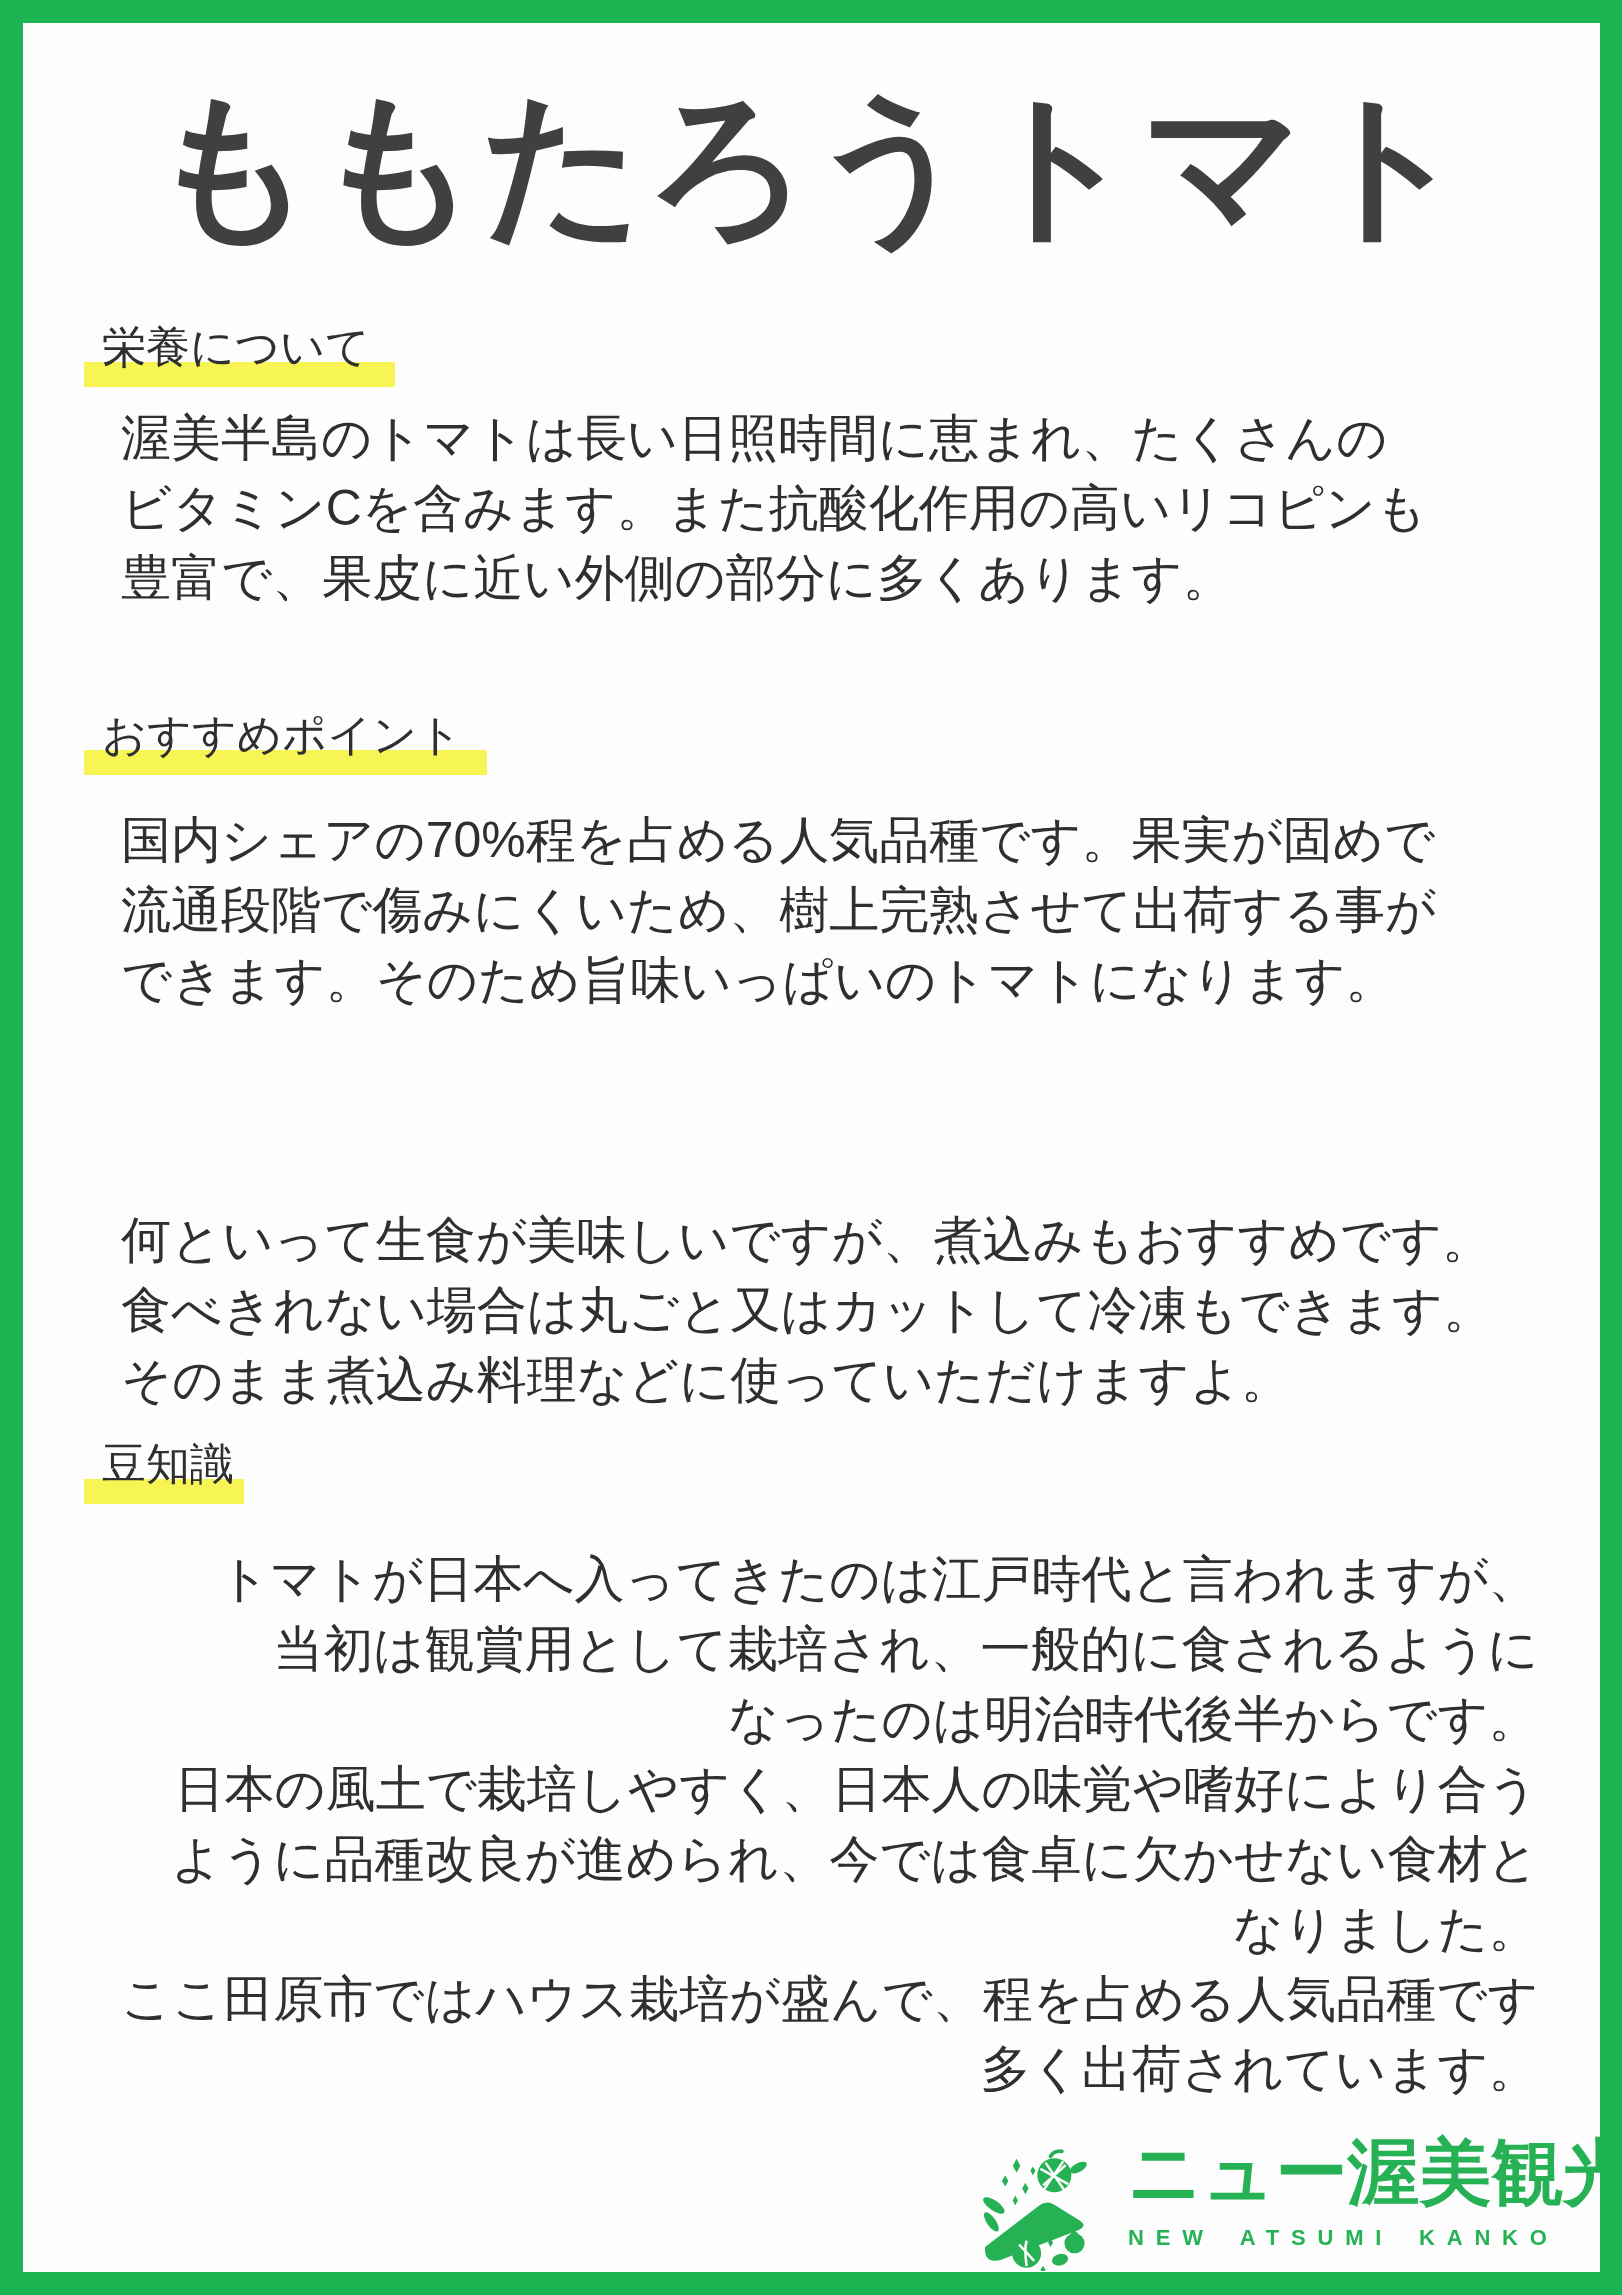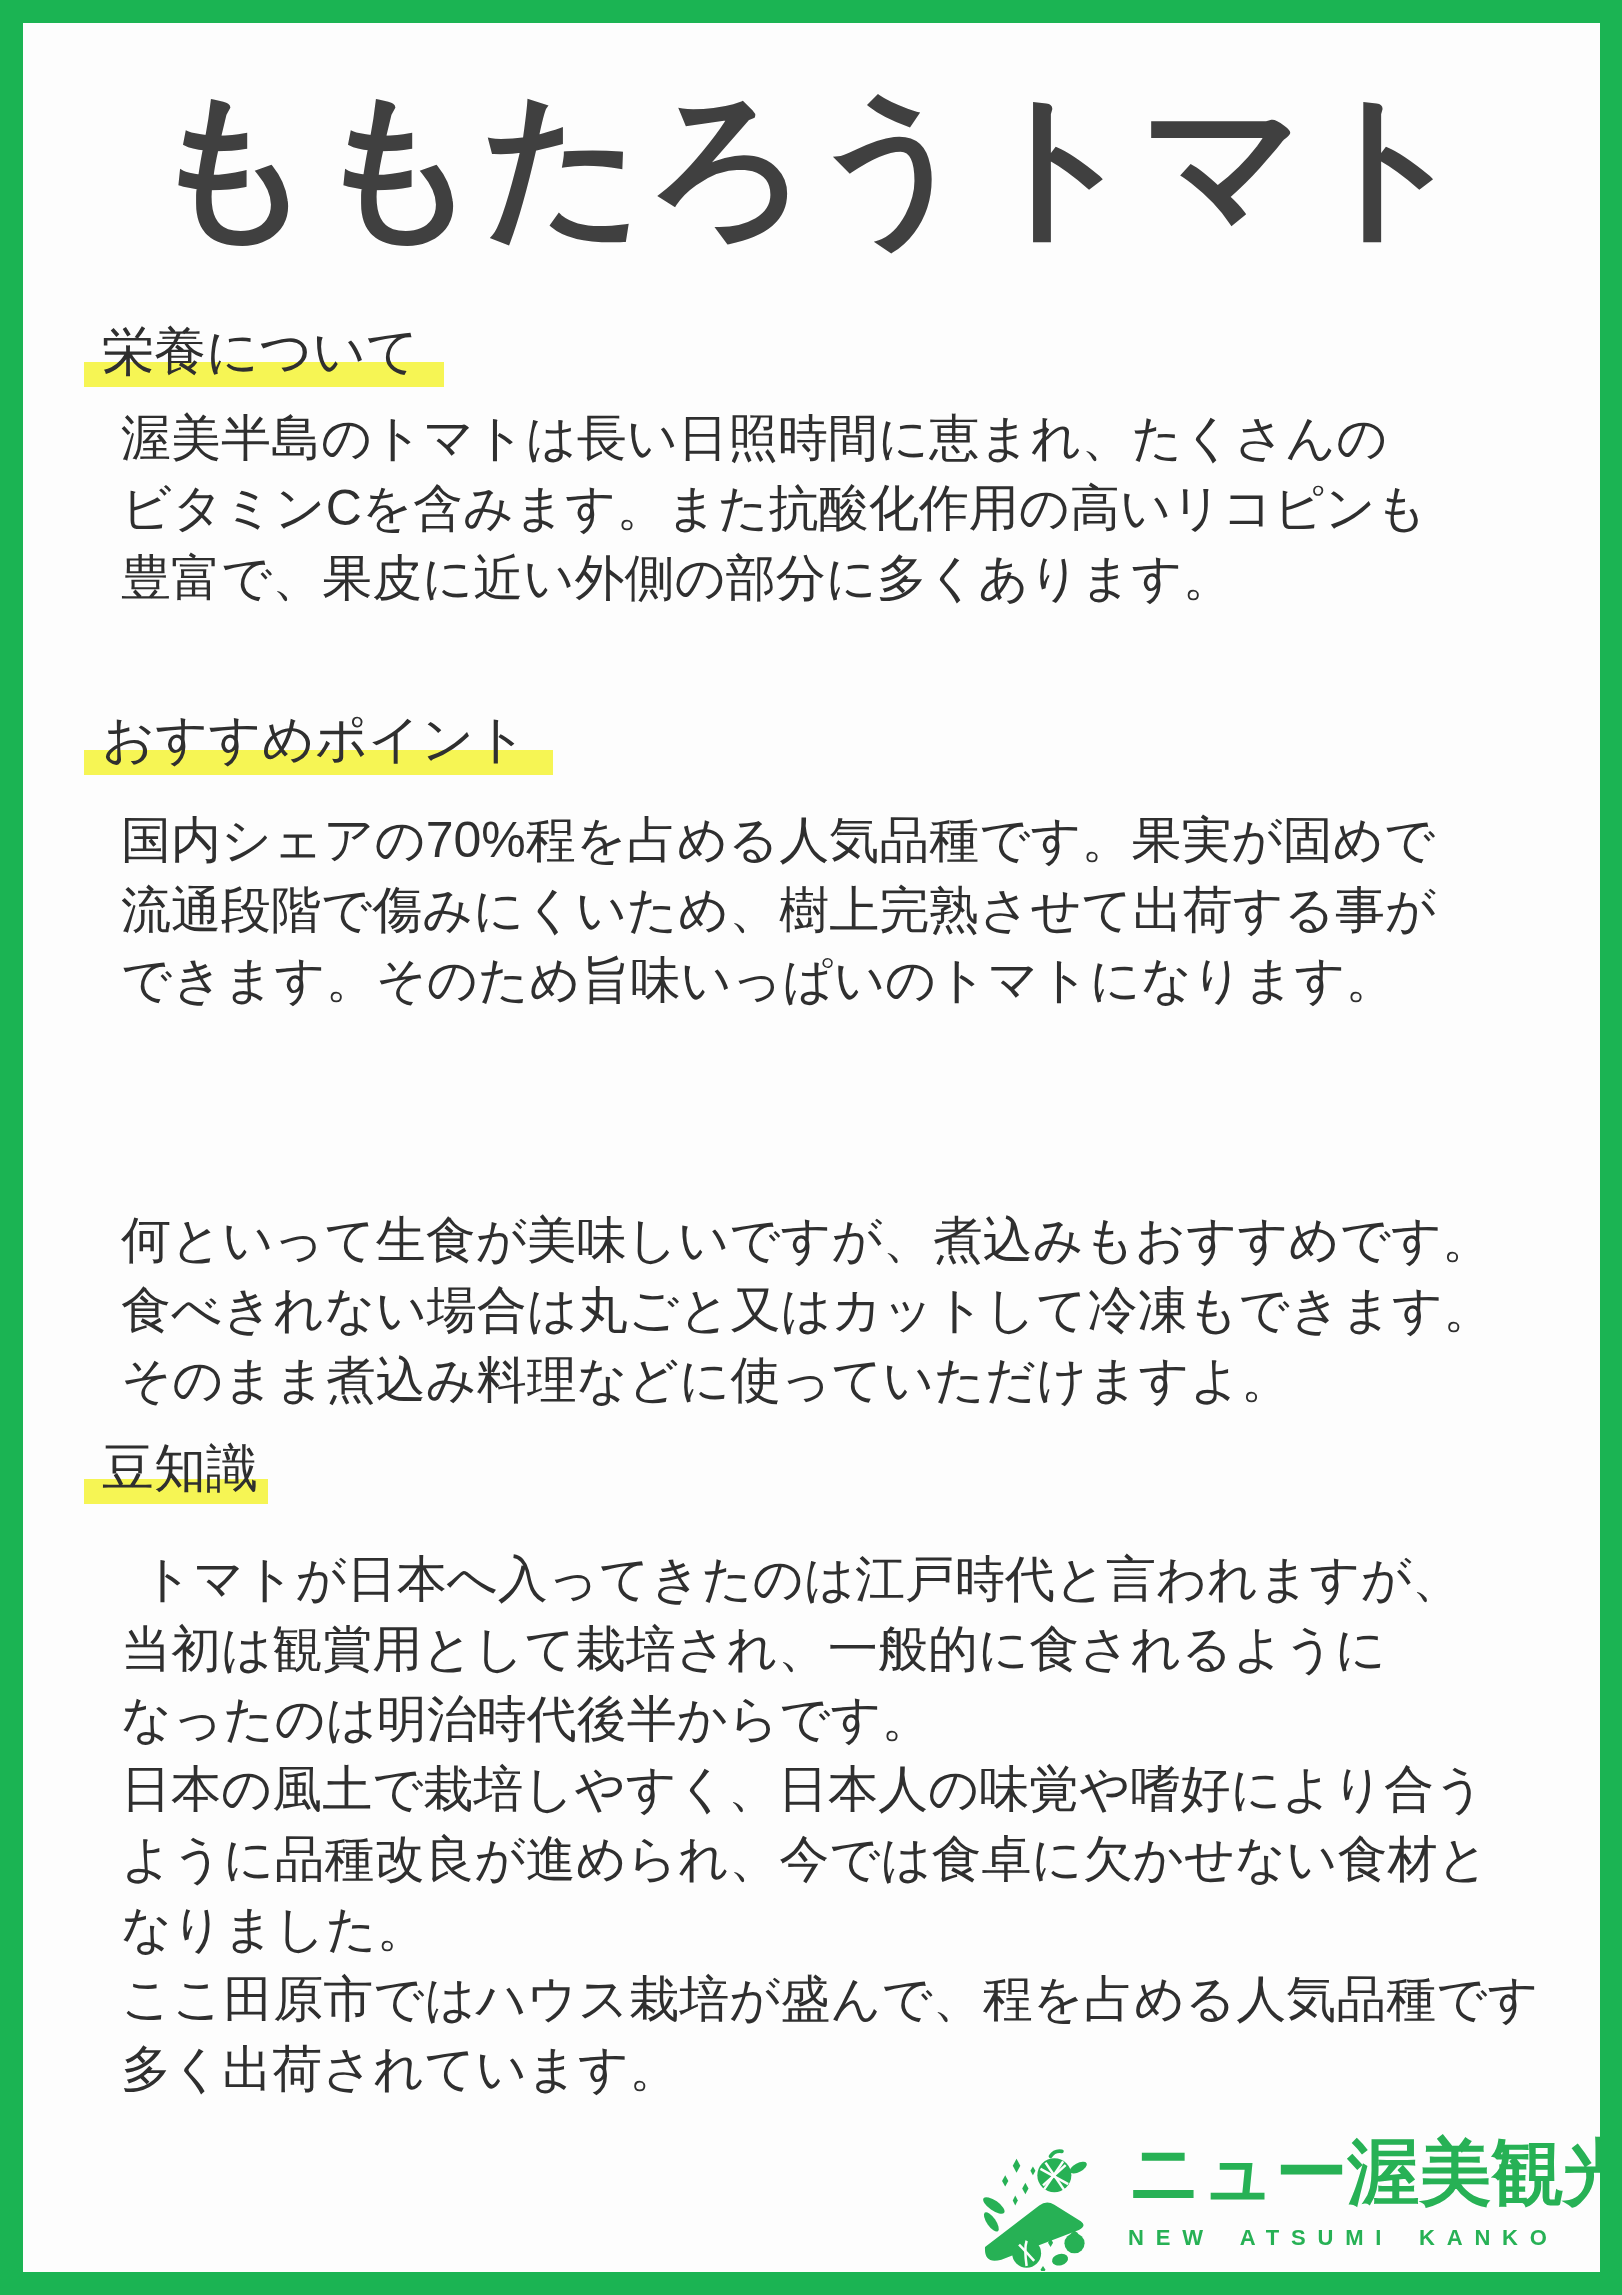--- a/index.html
+++ b/index.html
@@ -14,21 +14,21 @@
     overflow:hidden;
   }
   .title{
     position:absolute;top:54px;left:0;width:1577px;
     margin:0;text-align:center;
     font-size:160px;line-height:1.1;font-weight:900;
     color:#404040;letter-spacing:1.3px;white-space:nowrap;
   }
   .heading{
     position:absolute;left:79px;
-    font-size:52px;line-height:1;font-weight:500;
+    font-size:44px;line-height:1;font-weight:500;
     white-space:nowrap;display:inline-block;text-align:center;
   }
   .heading .hl-bar{
     position:absolute;top:37px;bottom:auto;height:25px;
     left:-17.7px;right:-25px;
     background:#f6f554;z-index:0;
   }
   .heading .hl-text{position:relative;z-index:1;}
   .para{
     position:absolute;left:98px;
@@ -83,21 +83,21 @@
   <div class="para" style="top:1146px;margin-top:36px;">
     <div class="line">何といって生食が美味しいですが、煮込みもおすすめです。</div>
     <div class="line">食べきれない場合は丸ごと又はカットして冷凍もできます。</div>
     <div class="line">そのまま煮込み料理などに使っていただけますよ。</div>
   </div>
 
   <div class="heading" style="top:1419px;">
     <span class="hl-bar" style="right:-9.8px;"></span>
     <span class="hl-text">豆知識</span>
   </div>
-  <div class="para" style="top:1521px;">
+  <div class="para" style="top:1521px;text-align:right;">
     <div class="line indent">トマトが日本へ入ってきたのは江戸時代と言われますが、</div>
     <div class="line">当初は観賞用として栽培され、一般的に食されるように</div>
     <div class="line">なったのは明治時代後半からです。</div>
     <div class="line">日本の風土で栽培しやすく、日本人の味覚や嗜好により合う</div>
     <div class="line">ように品種改良が進められ、今では食卓に欠かせない食材と</div>
     <div class="line">なりました。</div>
     <div class="line">ここ田原市ではハウス栽培が盛んで、程を占める人気品種です</div>
     <div class="line">多く出荷されています。</div>
   </div>
 

